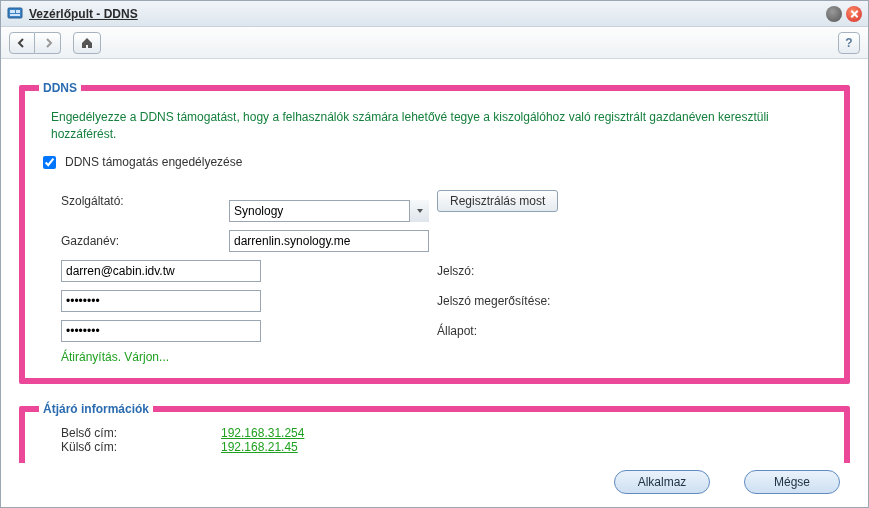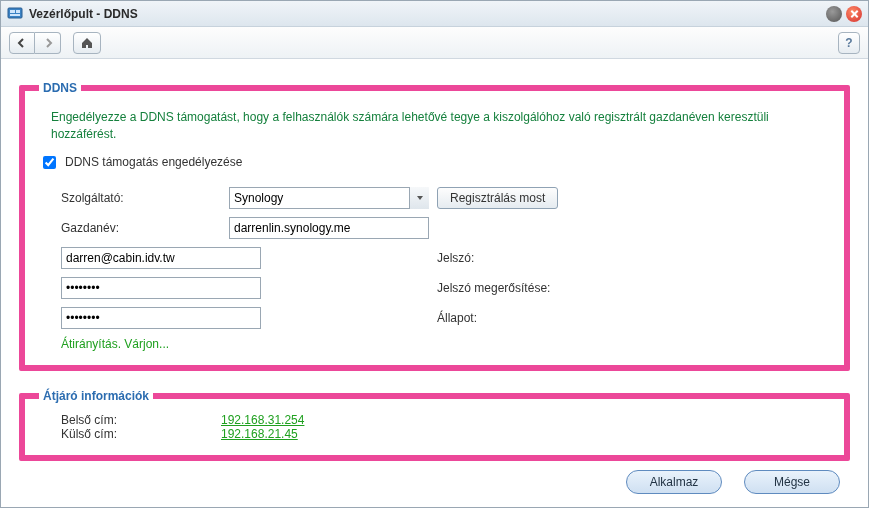--- a/index.html
+++ b/index.html
@@ -24,21 +24,21 @@
     border-bottom: 1px solid #c7d2dc;
     display: flex;
     align-items: center;
     padding: 0 6px;
   }
   .title-icon {
     width: 16px; height: 16px;
     margin-right: 6px;
     display:flex; align-items:center; justify-content:center;
   }
-  .title-text { font-weight: bold; color: #2b2b2b; flex:1;}
+  .title-text { font-weight: bold; color: #2b2b2b; flex:1;text-decoration:underline;}
   .title-btns { display:flex; gap:4px; }
   .circle-btn {
     width:16px; height:16px; border-radius:50%;
     display:flex; justify-content:center; align-items:center;
   }
   .circle-help { background: radial-gradient(circle at 40% 35%, #999, #555); }
   .circle-close { background: radial-gradient(circle at 40% 35%, #ff8a65, #d32f2f); }
   .circle-close { position:relative; }
   .circle-close::before { content:""; position:absolute; width:9px; height:2px; background:#fff; transform:rotate(45deg);}
   .circle-close::after  { content:""; position:absolute; width:9px; height:2px; background:#fff; transform:rotate(-45deg);}
@@ -85,32 +85,32 @@
     padding: 10px 7px 14px 14px;
     margin: 10px 0 18px 0;
   }
   legend {
     padding: 0 4px;
     font-weight: bold;
     color: #2b6cb0;
     font-size: 12px;
   }
   .descr { color:#15803d; margin: 4px 0 10px 12px; line-height:1.4;}
-  .checkbox-row { display:flex; align-items:center; gap:6px; margin-bottom:15px;}
+  .checkbox-row { display:flex; align-items:center; gap:6px; margin-bottom:8px;}
   .form-grid { display:grid; grid-template-columns: 160px 200px auto; row-gap:6px; column-gap:10px; align-items:center; margin-left: 22px; gap: 8px;}
   .form-grid label { color:#333; }
   .form-grid input[type=text], .form-grid input[type=password], .form-grid select {
     width: 200px;
     height: 22px;
     border: 1px solid #9aa7b3;
     padding: 2px 4px;
     font-size:12px;
     background:#fff;
   }
-  .sel-wrap { position:relative; width:200px; }
+  .sel-wrap { position:relative; width:200px;margin-top:20px; }
   .sel-wrap select {
     -webkit-appearance: none; appearance:none; padding-right:22px;
   }
   .sel-caret {
     position:absolute; right:0; top:0; width:20px; height:22px;
     border-left:1px solid #9aa7b3;
     background: linear-gradient(#f6f8fa,#dfe6ec);
     display:flex; align-items:center; justify-content:center;
     pointer-events:none;
   }
@@ -126,21 +126,21 @@
   }
   .status-val { color:#1fa01f; font-weight:normal; }
   .gateway-grid { display:grid; grid-template-columns: 160px auto; row-gap:0; margin-left: 22px;}
   .gateway-grid .val { color:#1fa01f;text-decoration:underline; }
 
   .footer {
     height: 44px;
     display:flex;
     align-items:center;
     justify-content:flex-end;
-    gap: 22px;
+    gap: 34px;
     padding: 0 28px 6px 0;
   }
   .pill-btn {
     min-width: 96px;
     height: 24px;
     border-radius: 12px;
     border:1px solid #5f8bbf;
     background: linear-gradient(#e9f2fb, #cfe0f2);
     color:#234;
     font-size:12px;

